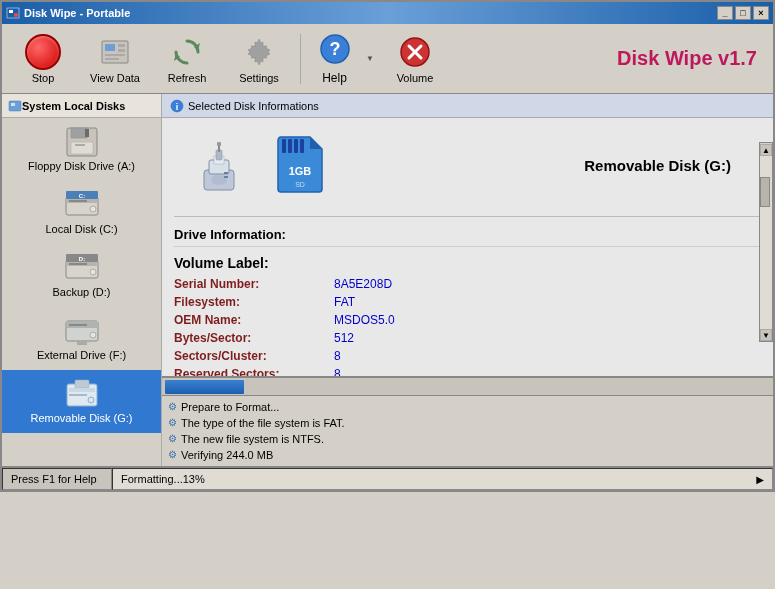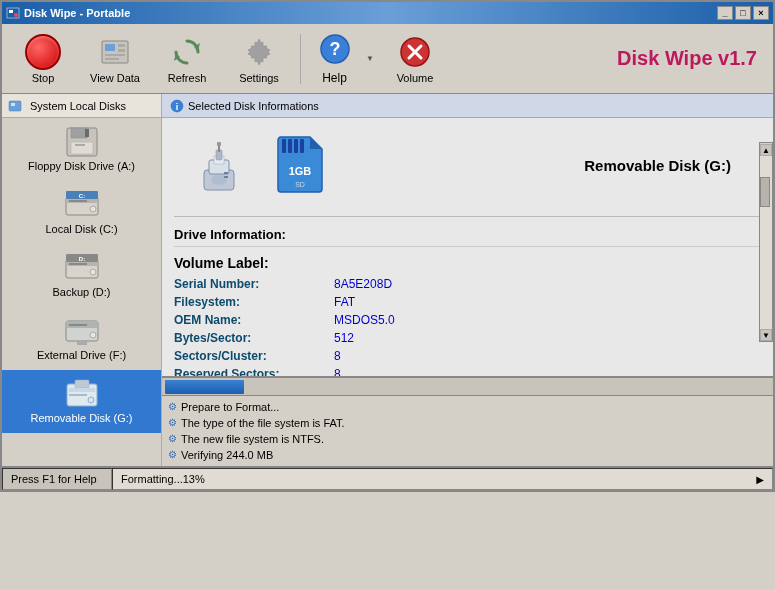--- a/index.html
+++ b/index.html
@@ -169,24 +169,24 @@
       border-right: 1px solid #aaa;
       display: flex;
       flex-direction: column;
       flex-shrink: 0;
     }
     .sidebar-header {
       background: #e8e4dc;
       border-bottom: 1px solid #aaa;
       padding: 4px 6px;
       font-size: 11px;
-      font-weight: normal;
-      display: flex;
-      align-items: center;
-      gap: 8px;
+      font-weight: bold;
+      display: flex;
+      align-items: center;
+      gap: 0;
       height: 24px;
     }
     .sidebar-items {
       overflow-y: auto;
       flex: 1;
     }
     .sidebar-item {
       display: flex;
       flex-direction: column;
       align-items: center;
@@ -260,21 +260,21 @@
       width: 100%;
     }
     .info-row {
       display: flex;
       margin-bottom: 4px;
       align-items: center;
     }
     .info-label {
       width: 160px;
       font-size: 12px;
-      color: #0c4a6e;
+      color: #7f1d1d;
       font-weight: bold;
     }
     .info-value {
       font-size: 12px;
       color: #0000cc;
     }
     .volume-label-title {
       font-size: 14px;
       font-weight: bold;
       margin-bottom: 6px;

